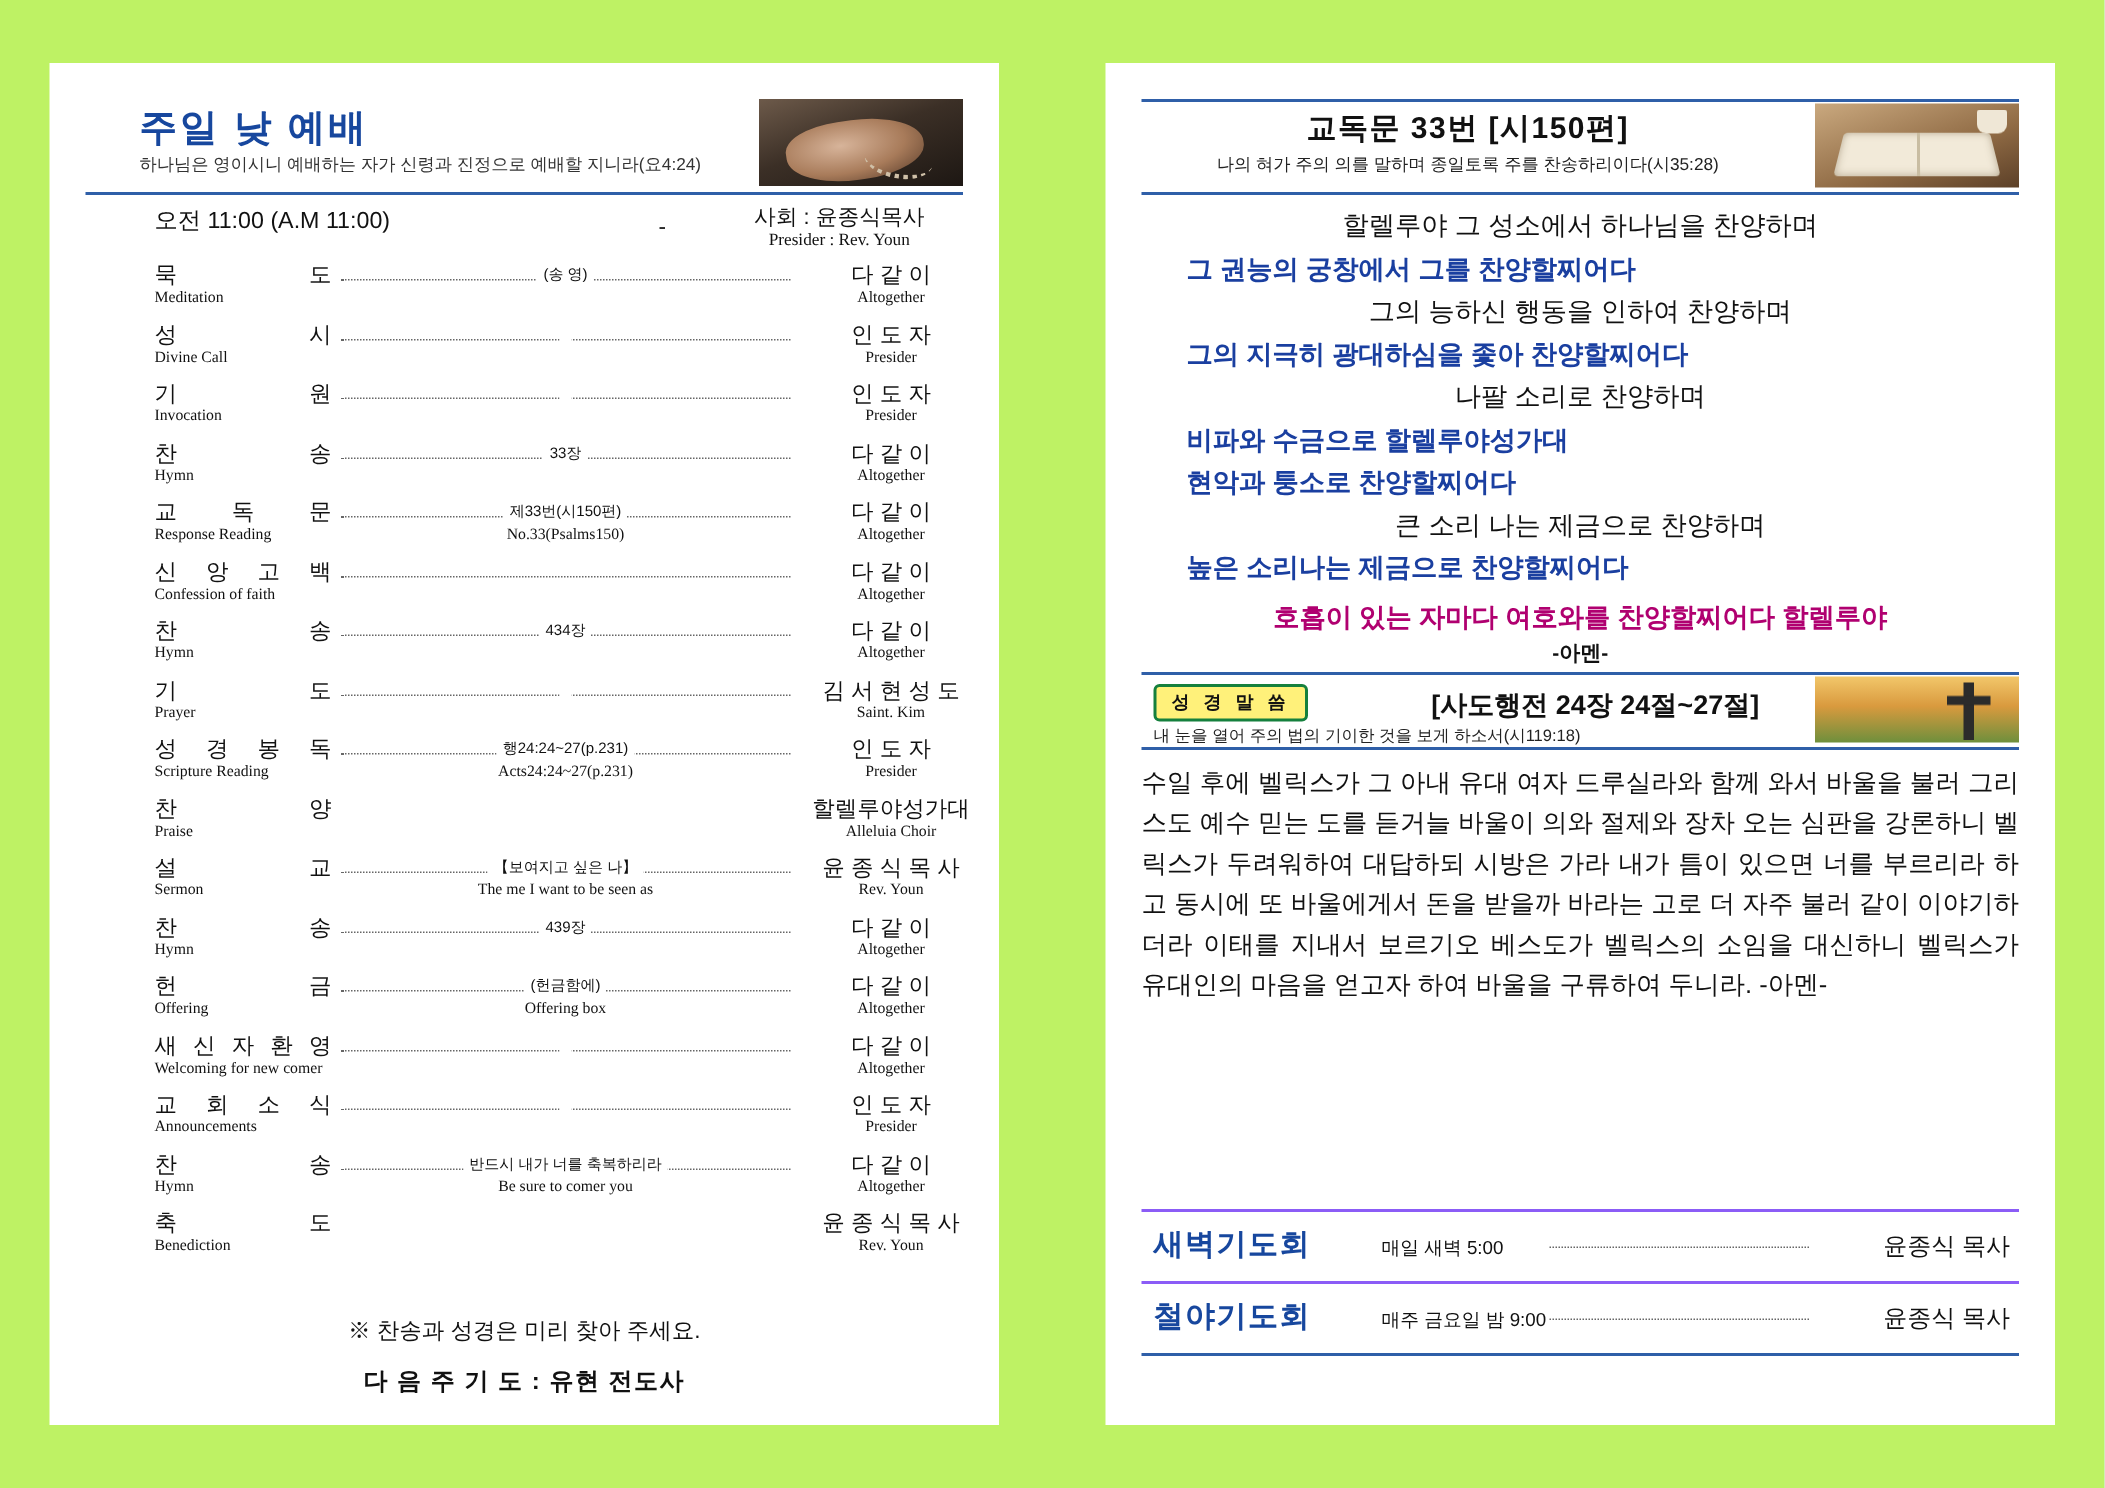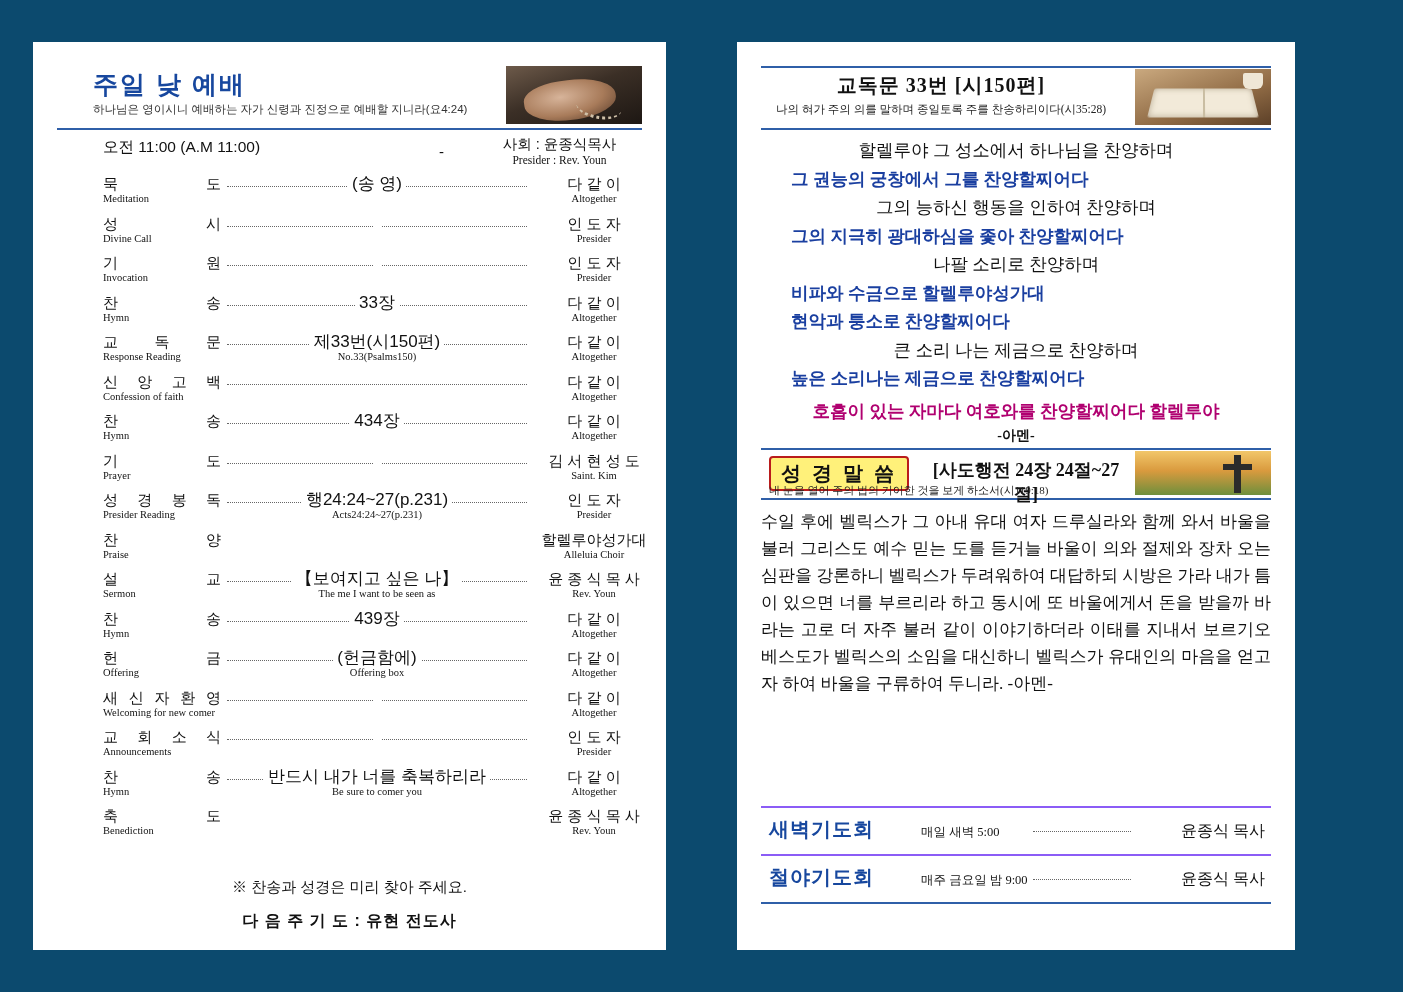--- a/index.html
+++ b/index.html
@@ -7,40 +7,39 @@
     padding: 0;
     background: #dce9f3;
     width: 1403px;
     height: 992px;
     font-family: "Liberation Sans", sans-serif;
   }
   .page {
     position: relative;
     width: 1403px;
     height: 992px;
-    background: #0c4a6e;
+    background: #bef264;
     overflow: hidden;
   }
   .sheet {
     position: absolute;
     background: #ffffff;
     box-sizing: border-box;
   }
   .sheet-left {
     left: 33px;
     top: 42px;
     width: 633px;
     height: 908px;
   }
   .sheet-right {
     left: 737px;
     top: 42px;
-    width: 558px;
+    width: 633px;
     height: 908px;
-    font-family: Liberation Serif, serif;
   }
   .inner {
     position: absolute;
     left: 24px;
     top: 24px;
     right: 24px;
     bottom: 24px;
   }
 
   
@@ -167,21 +166,21 @@
   }
   .col-mid {
     position: absolute;
     left: 170px;
     top: 0;
     width: 300px;
     text-align: center;
   }
   .mid-kr {
     display: block;
-    font-size: 17px;
+    font-size: 10px;
     color: #111;
     line-height: 17px;
     white-space: nowrap;
   }
   .mid-en {
     display: block;
     font-size: 10.5px;
     color: #111;
     font-family: "Liberation Serif", serif;
     line-height: 13px;
@@ -345,24 +344,24 @@
     height: 48px;
     margin-top: 3px;
     border-top: 2px solid #2f5fa8;
     border-bottom: 2px solid #2f5fa8;
   }
   .badge {
     position: absolute;
     left: 8px;
     top: 6px;
     background: #fff17a;
-    border: 2px solid #b91c1c;
+    border: 2px solid #15803d;
     border-radius: 4px;
     padding: 2px 10px;
-    font-size: 20px;
+    font-size: 12px;
     font-weight: bold;
     color: #111;
     letter-spacing: 3px;
   }
   .sermon-ref {
     position: absolute;
     left: 170px;
     right: 150px;
     top: 8px;
     text-align: center;
@@ -599,21 +598,21 @@
           </div>
           <div class="col-who">
             <span class="who-kr">김 서 현 성 도</span>
             <span class="who-en">Saint. Kim</span>
           </div>
         </div>
 
         <div class="order-row">
           <div class="col-item">
             <span class="item-kr">성 경 봉 독</span>
-            <span class="item-en">Presider Reading</span>
+            <span class="item-en">Scripture Reading</span>
           </div>
           <div class="dots-line"></div>
           <div class="col-mid">
             <span class="mid-kr"><span class="bg">행24:24~27(p.231)</span></span>
             <span class="mid-en">Acts24:24~27(p.231)</span>
           </div>
           <div class="col-who">
             <span class="who-kr">인  도  자</span>
             <span class="who-en">Presider</span>
           </div>

